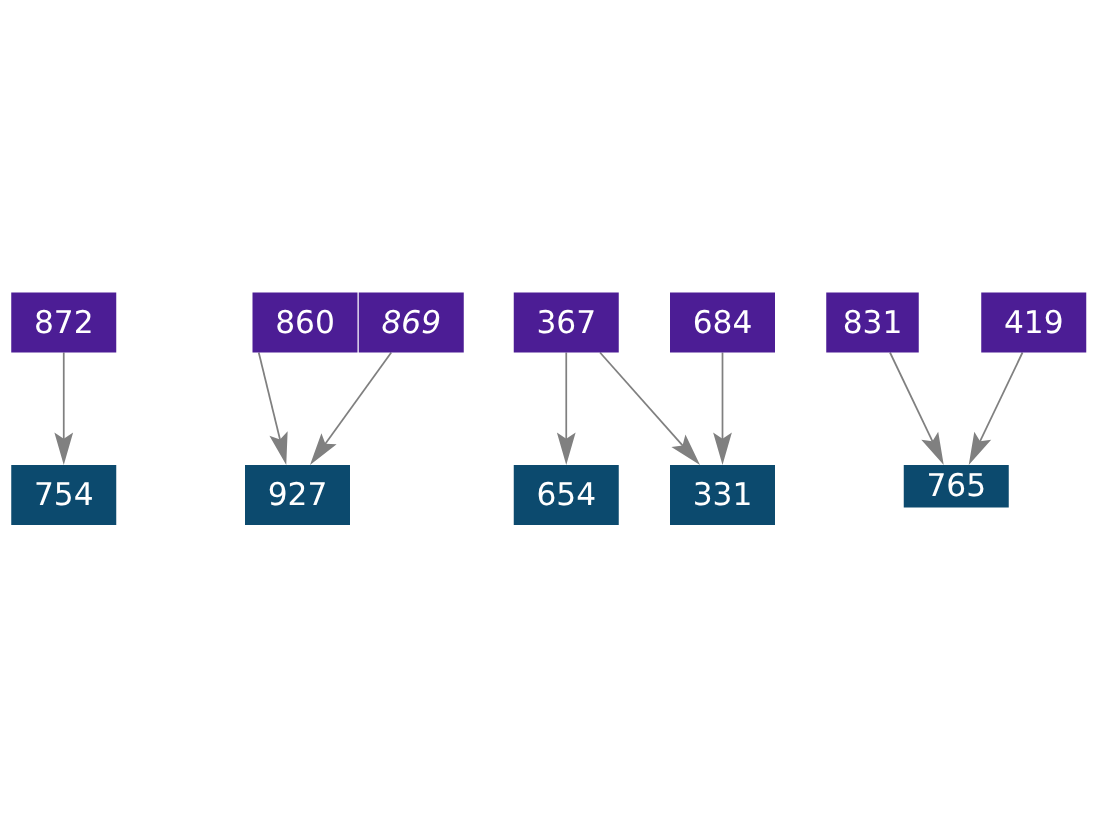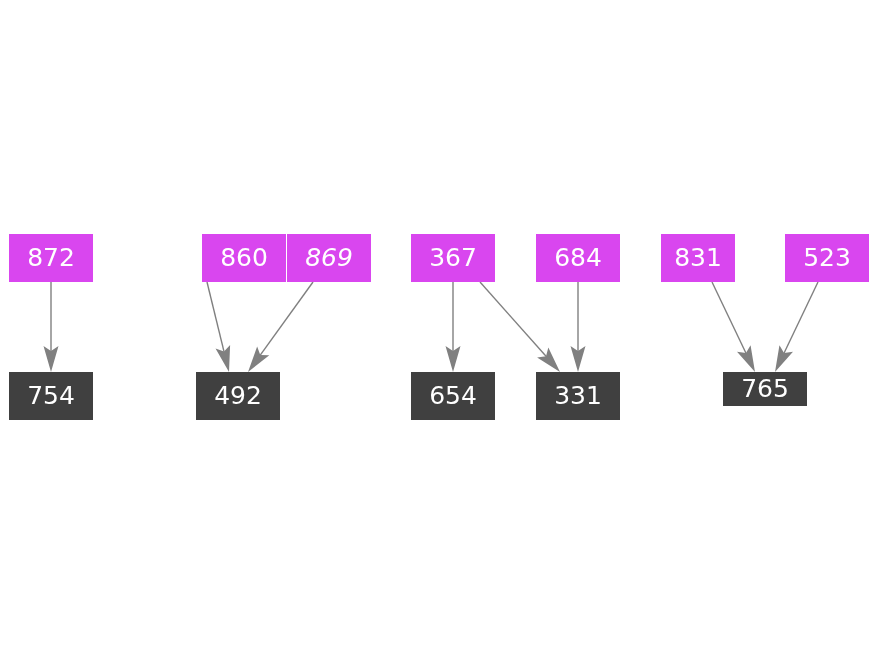--- a/index.html
+++ b/index.html
@@ -31,22 +31,22 @@
     display: flex;
     align-items: center;
     justify-content: center;
     color: #ffffff;
     font-size: 25px;
     font-family: "DejaVu Sans", sans-serif;
     line-height: 1;
     letter-spacing: 0px;
     user-select: none;
   }
-  .graph-node.level-source { background: #d946ef; }
-  .graph-node.level-target { background: #404040; }
+  .graph-node.level-source { background: #4c1d95; }
+  .graph-node.level-target { background: #0c4a6e; }
   .node-label { display: block; padding-bottom: 2px; }
 </style>
 </head>
 <body>
 
 <div id="graph-canvas">
   <svg id="edge-layer" viewBox="0 0 875 656" width="875" height="656">
       <g>
         <line x1="51" y1="282" x2="51" y2="352" stroke="#808080" stroke-width="1.4"></line>
         <polygon points="51,372 43.5,346 51,351 58.5,346" fill="#808080"></polygon>
@@ -93,27 +93,27 @@
       <div class="graph-node level-source" style="left: 411px; top: 234px; width: 84px; height: 48px;">
         <span class="node-label">367</span>
       </div>
       <div class="graph-node level-source" style="left: 536px; top: 234px; width: 84px; height: 48px;">
         <span class="node-label">684</span>
       </div>
       <div class="graph-node level-source" style="left: 661px; top: 234px; width: 74px; height: 48px;">
         <span class="node-label">831</span>
       </div>
       <div class="graph-node level-source" style="left: 785px; top: 234px; width: 84px; height: 48px;">
-        <span class="node-label">523</span>
+        <span class="node-label">419</span>
       </div>
       <div class="graph-node level-target" style="left: 9px; top: 372px; width: 84px; height: 48px;">
         <span class="node-label">754</span>
       </div>
       <div class="graph-node level-target" style="left: 196px; top: 372px; width: 84px; height: 48px;">
-        <span class="node-label">492</span>
+        <span class="node-label">927</span>
       </div>
       <div class="graph-node level-target" style="left: 411px; top: 372px; width: 84px; height: 48px;">
         <span class="node-label">654</span>
       </div>
       <div class="graph-node level-target" style="left: 536px; top: 372px; width: 84px; height: 48px;">
         <span class="node-label">331</span>
       </div>
       <div class="graph-node level-target" style="left: 723px; top: 372px; width: 84px; height: 34px;">
         <span class="node-label">765</span>
       </div>

